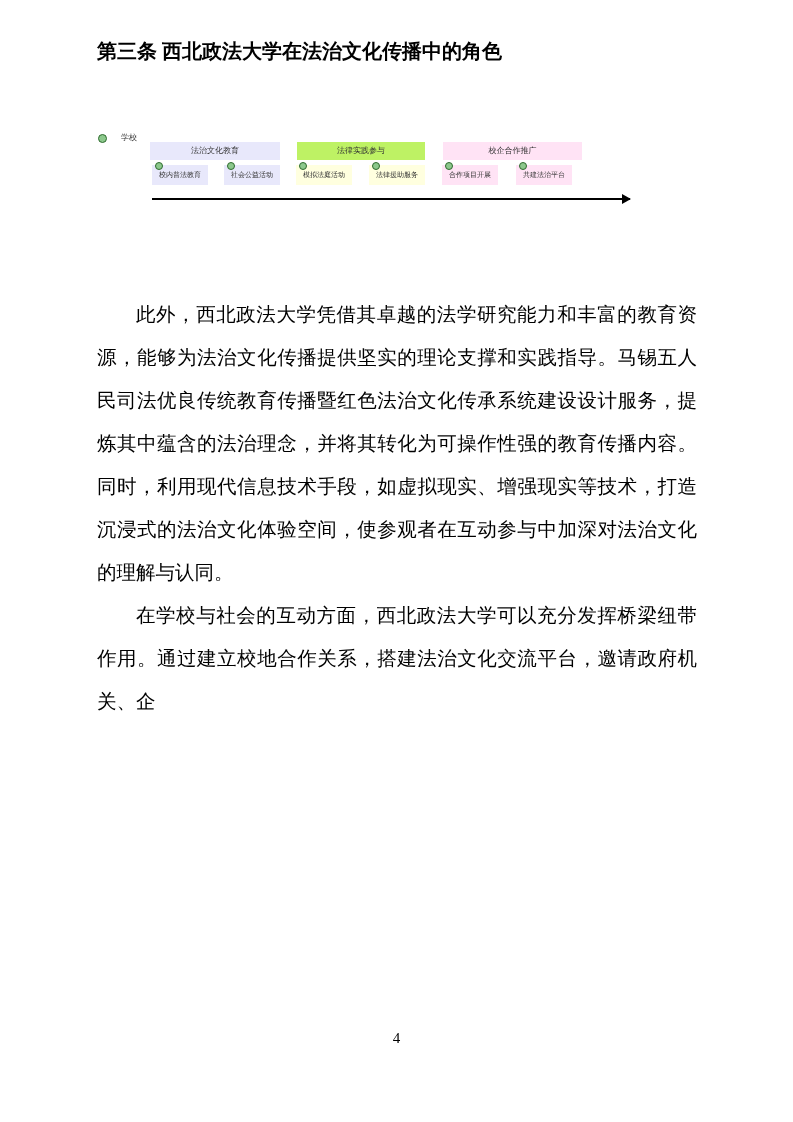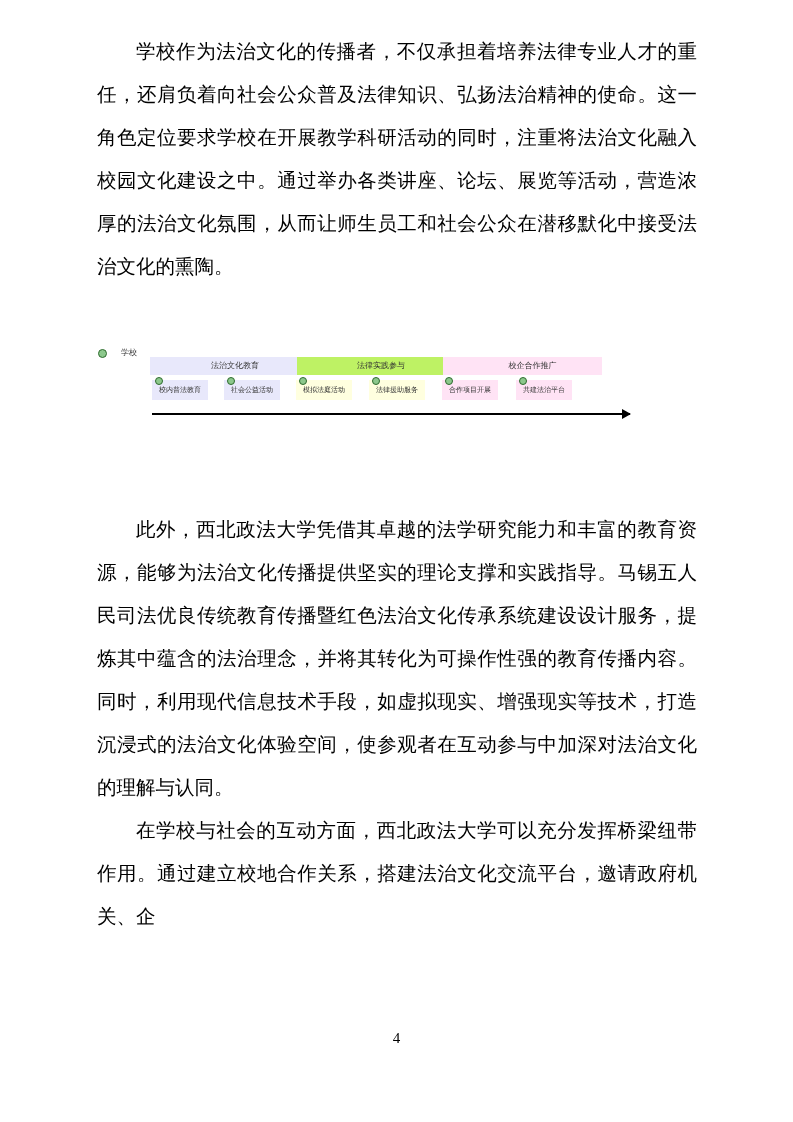--- a/index.html
+++ b/index.html
@@ -24,21 +24,21 @@
     font-family:"Liberation Sans","DejaVu Sans",sans-serif;color:#333;
   }
   .dot{
     position:absolute;width:6px;height:6px;border-radius:50%;
     background:#8CC88C;border:1px solid #2E6B2E;box-sizing:content-box;
   }
   .legend-dot{left:1px;top:7px;width:7px;height:7px;}
   .legend-label{position:absolute;left:24px;top:5px;font-size:8px;}
   .group{
     position:absolute;top:15px;height:18px;line-height:18px;
-    text-align:center;font-size:8px;padding-left:20px;
+    text-align:center;font-size:8px;
   }
   .g1{left:53px;width:130px;background:#E8E8FB;}
   .g2{left:200px;width:128px;background:#bef264;}
   .g3{left:346px;width:139px;background:#FFE3F5;}
   .item{
     position:absolute;top:38px;height:20px;line-height:20px;width:56px;
     text-align:center;font-size:7px;
   }
   .item .dot{top:-3px;left:3px;}
   .i1{left:55px;background:#E8E8FB;}
@@ -56,22 +56,22 @@
   }
   .page-number{
     position:absolute;top:1030px;left:0;width:100%;text-align:center;font-size:15px;
   }
 </style>
 </head>
 <body>
 
 <div class="page">
 
+  <h1 class="heading">第三条 西北政法大学在法治文化传播中的角色</h1>
 
-  <p class="body-para">学校作为法治文化的传播者，不仅承担着培养法律专业人才的重任，还肩负着向社会公众普及法律知识、弘扬法治精神的使命。这一角色定位要求学校在开展教学科研活动的同时，注重将法治文化融入校园文化建设之中。通过举办各类讲座、论坛、展览等活动，营造浓厚的法治文化氛围，从而让师生员工和社会公众在潜移默化中接受法治文化的熏陶。</p>
 
   <div class="diagram">
     <span class="dot legend-dot"></span>
     <span class="legend-label">学校</span>
 
     <div class="group g1">
       <span>法治文化教育</span>
     </div>
     <div class="group g2">
       <span>法律实践参与</span>

